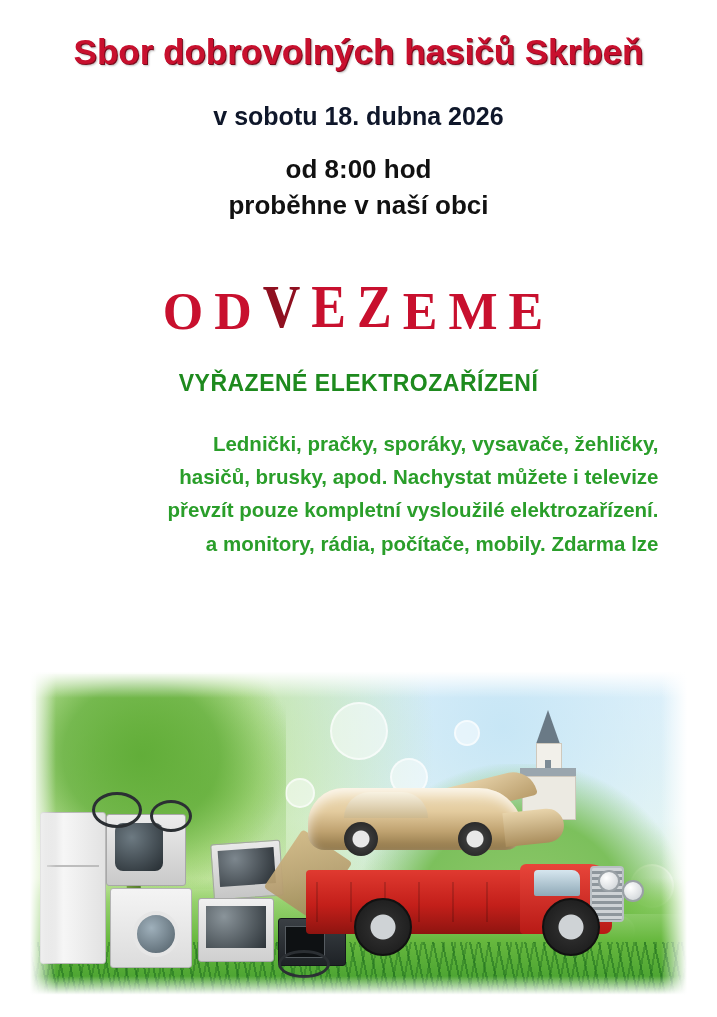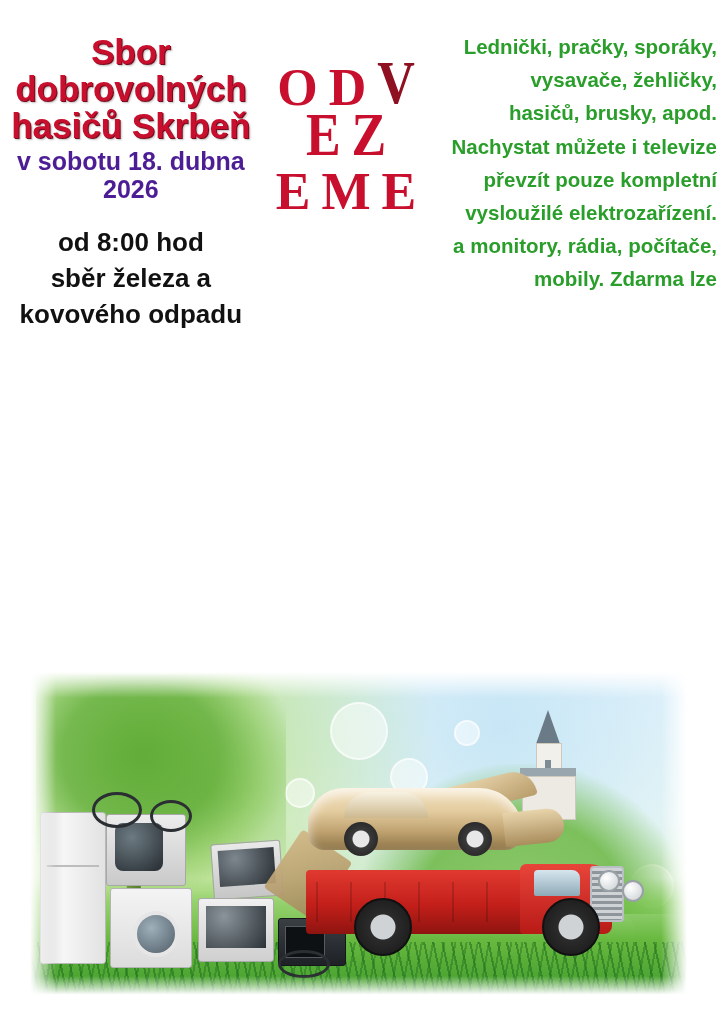--- a/index.html
+++ b/index.html
@@ -14,45 +14,45 @@
     overflow: hidden;
     position: relative;
   }
 
   .poster {
     width: 717px;
     height: 1017px;
     position: relative;
     background: #ffffff;
     display: flex;
-    flex-direction: row;
+    flex-direction: column;
   }
 
   
   .header {
     text-align: center;
     padding-top: 34px;
   }
   .org-title {
     font-size: 35px;
     font-weight: bold;
     color: #c8102e;
     letter-spacing: 0px;
     line-height: 1.05;
     text-shadow:
       1px 1px 0 #7a0a1c,
       2px 2px 2px rgba(0,0,0,0.25);
     font-family: "Liberation Sans", sans-serif;
   }
 
   .date-line {
-    margin-top: 4px;
+    margin-top: 32px;
     font-size: 25px;
     font-weight: bold;
-    color: #4c1d95;
+    color: #0f172a;
     line-height: 1.1;
   }
 
   .time-block {
     margin-top: 22px;
     font-size: 26px;
     font-weight: bold;
     color: #111111;
     line-height: 1.38;
   }
@@ -541,28 +541,29 @@
 
 <div class="poster">
 
   <div class="header">
     <div class="org-title">Sbor dobrovolných hasičů Skrbeň</div>
 
     <div class="date-line">v sobotu 18. dubna 2026</div>
 
     <div class="time-block">
       <div>od 8:00 hod</div>
-      <div>sběr železa a kovového odpadu</div>
+      <div>proběhne v naší obci</div>
     </div>
   </div>
 
   <div class="odvezeme-wrap">
     <div class="odvezeme"><span>O</span><span>D</span><span class="tall dark">V</span><span class="tall">E</span><span class="tall">Z</span><span>E</span><span>M</span><span>E</span></div>
   </div>
 
+  <div class="subhead">VYŘAZENÉ ELEKTROZAŘÍZENÍ</div>
 
   <div class="green-body">
     <div>Lednički, pračky, sporáky, vysavače, žehličky,</div>
     <div>hasičů, brusky, apod. Nachystat můžete i televize</div>
     <div>převzít pouze kompletní vysloužilé elektrozařízení.</div>
     <div>a monitory, rádia, počítače, mobily. Zdarma lze</div>
   </div>
 
   <div class="illustration">
     <div class="sky"></div>

